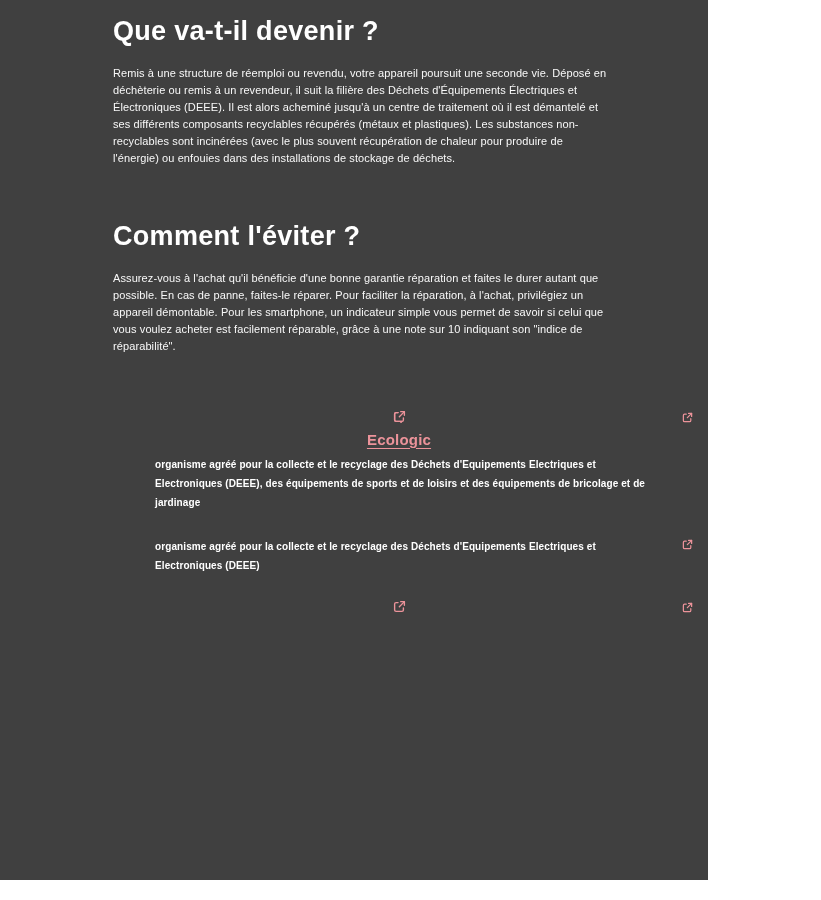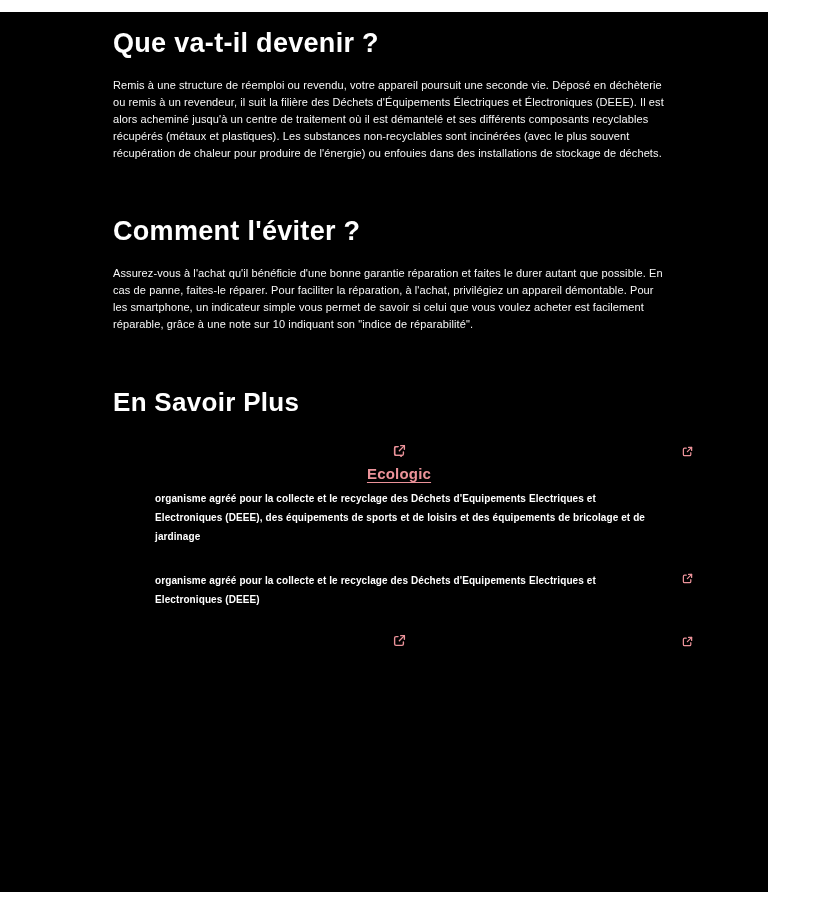--- a/index.html
+++ b/index.html
@@ -11,25 +11,25 @@
   }
   .viewport {
     position: relative;
     width: 821px;
     height: 900px;
     background: #ffffff;
     overflow: hidden;
   }
   .page {
     position: absolute;
-    top: 12px;
+    top: 0;
     left: 0;
-    width: 768px;
+    width: 708px;
     height: 880px;
-    background: #000000;
+    background: #404040;
     color: #ffffff;
     overflow: hidden;
   }
   .content {
     padding: 16px 98px 0 113px;
   }
   .section-title {
     margin: 0 0 18px 0;
     font-size: 27px;
     font-weight: 800;
@@ -111,21 +111,20 @@
         <h2 class="section-title">Que va-t-il devenir ?</h2>
         <p class="section-body">Remis à une structure de réemploi ou revendu, votre appareil poursuit une seconde vie. Déposé en déchèterie ou remis à un revendeur, il suit la filière des Déchets d'Équipements Électriques et Électroniques (DEEE). Il est alors acheminé jusqu'à un centre de traitement où il est démantelé et ses différents composants recyclables récupérés (métaux et plastiques). Les substances non-recyclables sont incinérées (avec le plus souvent récupération de chaleur pour produire de l'énergie) ou enfouies dans des installations de stockage de déchets.</p>
       </section>
 
       <section>
         <h2 class="section-title">Comment l'éviter ?</h2>
         <p class="section-body">Assurez-vous à l'achat qu'il bénéficie d'une bonne garantie réparation et faites le durer autant que possible. En cas de panne, faites-le réparer. Pour faciliter la réparation, à l'achat, privilégiez un appareil démontable. Pour les smartphone, un indicateur simple vous permet de savoir si celui que vous voulez acheter est facilement réparable, grâce à une note sur 10 indiquant son "indice de réparabilité".</p>
       </section>
 
       <section>
-        <h2 class="more-title">En Savoir Plus</h2>
 
         <div class="links">
 
           <div class="link-row">
             <div class="link-head">
               <span class="icon">
                 <svg width="13" height="13" viewBox="0 0 16 16" fill="none" stroke="currentColor" stroke-width="1.7" stroke-linecap="round" stroke-linejoin="round">
                     <path d="M6.2 3.2H3.8A1.8 1.8 0 0 0 2 5v7.2A1.8 1.8 0 0 0 3.8 14H11a1.8 1.8 0 0 0 12.8 12.2V9.8" transform="scale(1)"></path>
                     <path d="M6.2 3.2H3.8A1.8 1.8 0 0 0 2 5v7.2A1.8 1.8 0 0 0 3.8 14H11a1.8 1.8 0 0 0 1.8-1.8V9.8"></path>
                     <path d="M9.5 2H14v4.5"></path>

